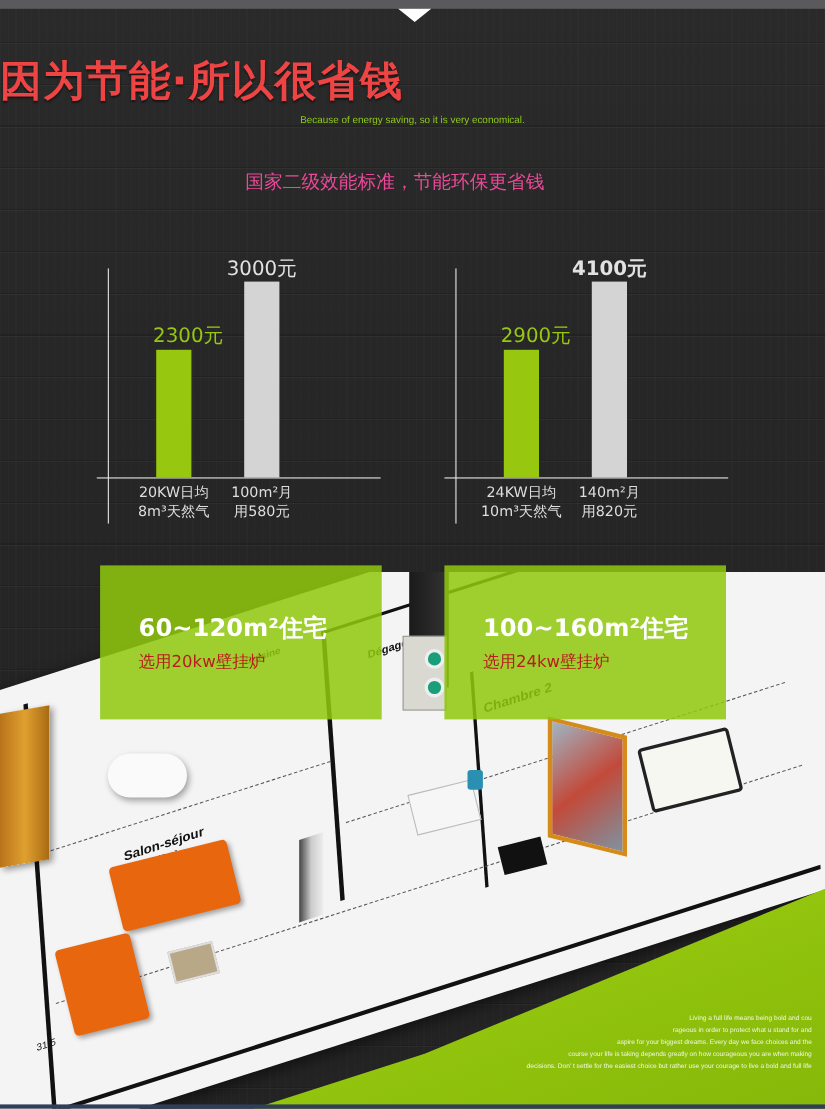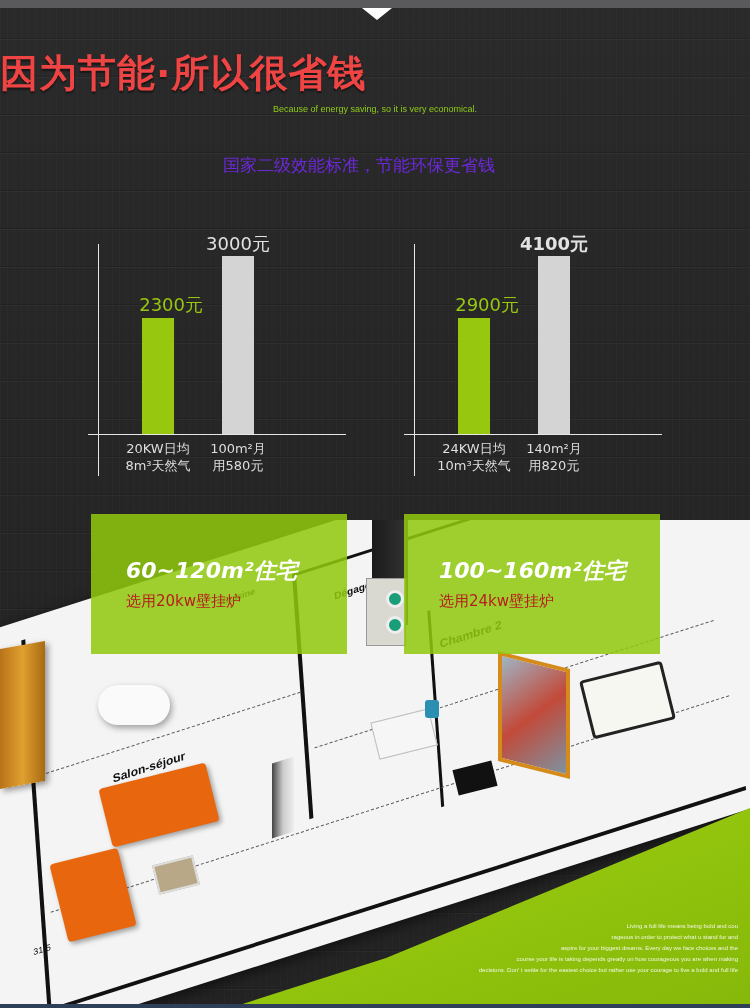--- a/index.html
+++ b/index.html
@@ -27,21 +27,21 @@
     color: #ef4444; font-size: 38px; font-weight: bold; letter-spacing: 1px;
     text-shadow: 0 2px 2px rgba(0,0,0,0.5);
   }
   .subtitle-en {
     position: absolute; left: 0; top: 104px; width: 750px; text-align: center;
     color: #8fcb17; font-size: 9px;
     font-family: "Liberation Sans", sans-serif;
   }
   .tagline {
     position: absolute; left: 0; top: 154px; width: 718px; text-align: center;
-    color: #6d28d9; font-size: 17px;
+    color: #ec4899; font-size: 17px;
   }
   .chart { position: absolute; top: 238px; width: 260px; height: 240px; }
   .chart .y-axis { position: absolute; left: 10px; top: 6px; width: 1px; height: 232px; background: #e6e6e6; }
   .chart .x-axis { position: absolute; left: 0; top: 196px; width: 258px; height: 1px; background: #e6e6e6; }
   .chart .bar { position: absolute; width: 32px; bottom: 44px; }
   .chart .bar.green { background: #97c70f; }
   .chart .bar.gray { background: #d4d4d4; }
   .chart .val { position: absolute; font-size: 18px; white-space: nowrap; text-align: center; width: 90px; }
   .chart .val.green { color: #97c70f; text-align: right; }
   .chart .val.gray { color: #e2e2e2; }
@@ -74,21 +74,21 @@
     font-family: "Liberation Sans", sans-serif;
   }
   .bottom-strip { position: absolute; left: 0; bottom: 0; width: 750px; height: 4px; background: #2f3f5a; }
 
   .info-box {
     position: absolute; top: 514px; height: 140px;
     background: rgba(143, 200, 14, 0.86);
   }
   #box-left { left: 91px; width: 256px; }
   #box-right { left: 404px; width: 256px; }
-  .info-box .range { position: absolute; left: 35px; top: 42px; color: #fff; font-size: 22px; font-weight: bold; white-space: nowrap; font-style: italic; }
+  .info-box .range { position: absolute; left: 35px; top: 42px; color: #fff; font-size: 22px; font-weight: bold; white-space: nowrap; }
   .info-box .model { position: absolute; left: 35px; top: 78px; color: #b91c1c; font-size: 15px; white-space: nowrap; }
 </style>
 </head>
 <body>
 
 <div class="top-strip"></div>
 <div class="top-arrow"></div>
 
 <h1 class="title">因为节能·所以很省钱</h1>
 <div class="subtitle-en">Because of energy saving, so it is very economical.</div>

